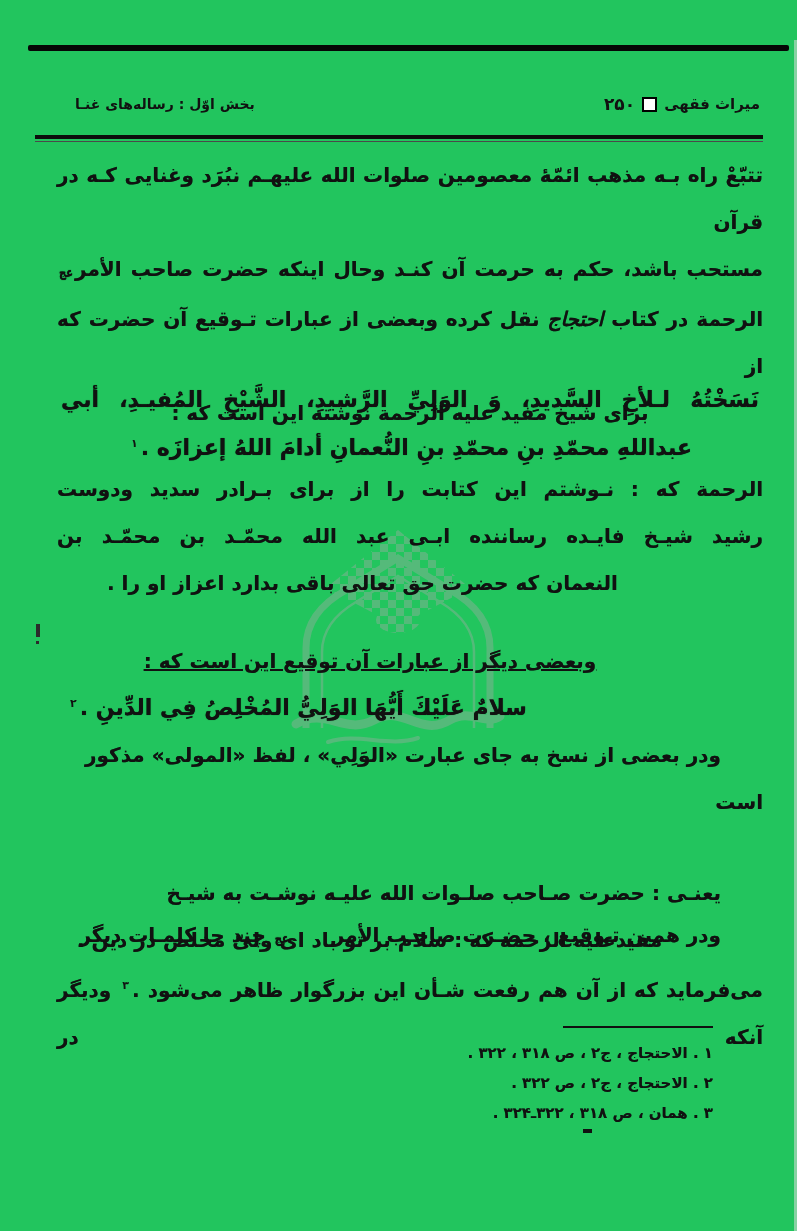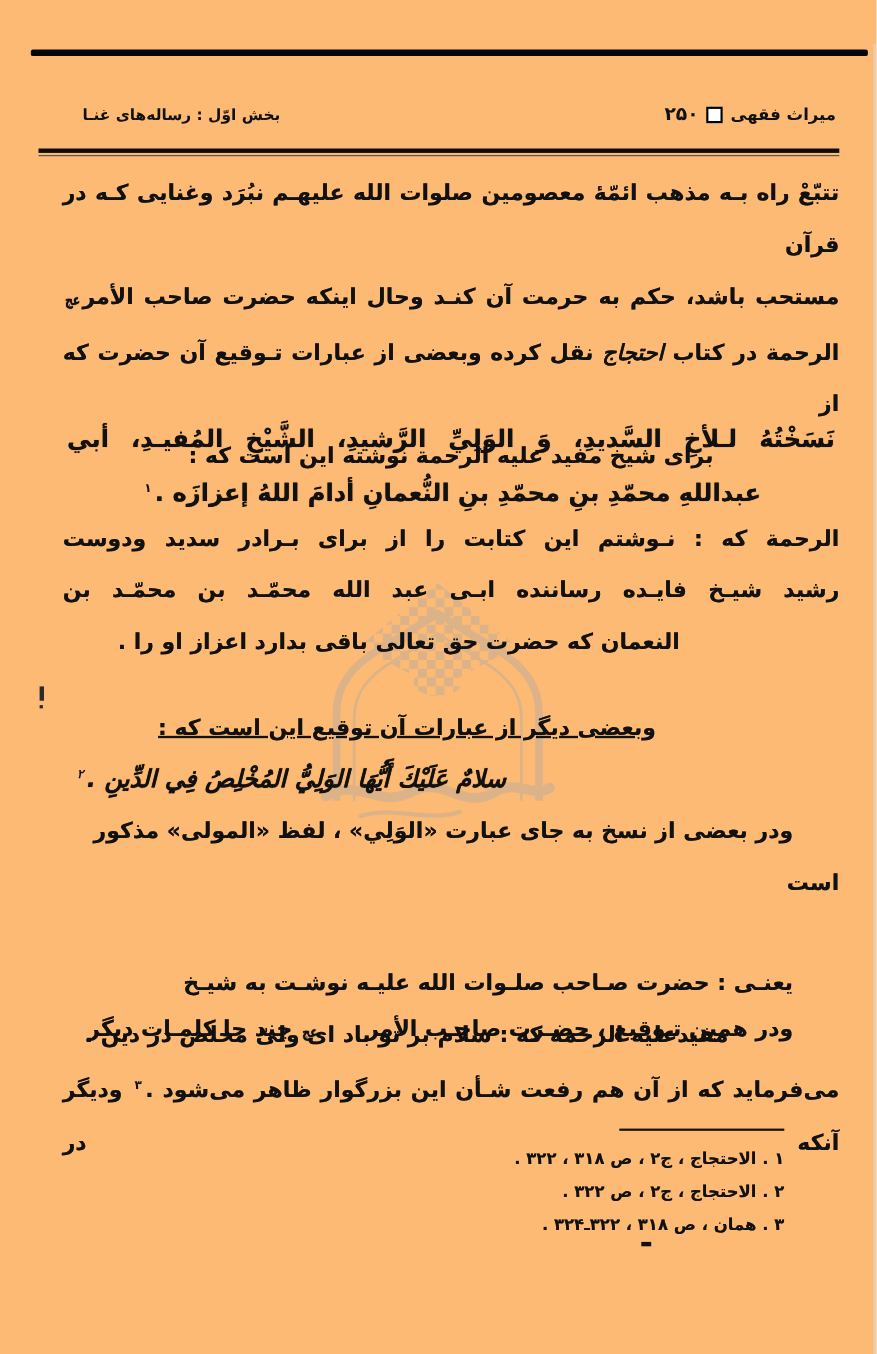--- a/index.html
+++ b/index.html
@@ -1,18 +1,18 @@
 <!DOCTYPE html>
 <html lang="fa"><head>
 <meta charset="utf-8">
 <style>
   html,body { margin:0; padding:0; background:#ffffff; }
   .page {
     position:relative; width:797px; height:1231px; overflow:hidden;
-    background:#fdba74; color:#111;
+    background:#22c55e; color:#111;
     font-family:"DejaVu Sans", sans-serif;
   }
   
   .top-edge { position:absolute; top:45px; left:28px; right:8px; height:6px;
               background:#060606; border-radius:2px; }
   .edge-right { position:absolute; top:40px; bottom:0; right:0; width:3px;
                 background:#dcdcdc; opacity:.55; }
   .mark-left { position:absolute; left:36px; top:624px; width:4px; height:13px; background:#2b2b2b; }
   .mark-left:after { content:""; position:absolute; left:0; top:17px; width:3px; height:3px; background:#2b2b2b; }
   .mark-bottom { position:absolute; left:583px; top:1129px; width:9px; height:4px; background:#111; }
@@ -40,21 +40,21 @@
   .j      { text-align:justify; text-align-last:justify; }
   .r      { text-align:right;  text-align-last:right; }
   .c      { text-align:center; text-align-last:center; }
   .l      { text-align:left;   text-align-last:left; }
   .first  { text-indent:42px; }
   .quote .ln { font-size:22px; line-height:44px; text-shadow:0 0 .7px rgba(0,0,0,.8); }
   .b-p1 { top:152px; }
   .b-q1 { top:378px; padding:0 4px; }
   .b-p2 { top:466px; }
   .b-i2 { top:638px; }
-  .b-q2 { top:682px;font-style:italic; }
+  .b-q2 { top:682px; }
   .b-p3 { top:732px; }
   .b-p4 { top:870px; }
   .b-p5 { top:912px; }
   .pad-l-50 { padding-left:50px; }
   .pad-l-20 { padding-left:20px; }
   .pad-l-10 { padding-left:10px; }
   .shift-l { transform:translateX(-40px);text-decoration:underline; }
   .aj { font-size:10px; font-weight:bold; display:inline-block;
         transform:scaleY(1.35); letter-spacing:-1px; margin:0 2px;
         text-shadow:0 0 .8px #000; }

